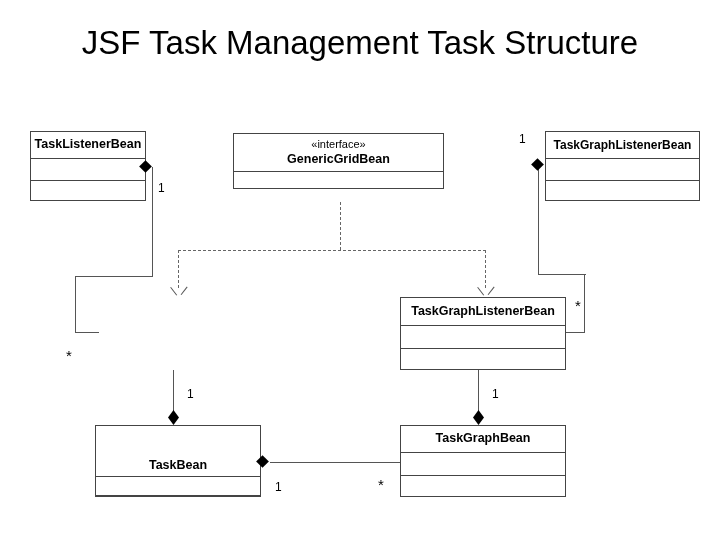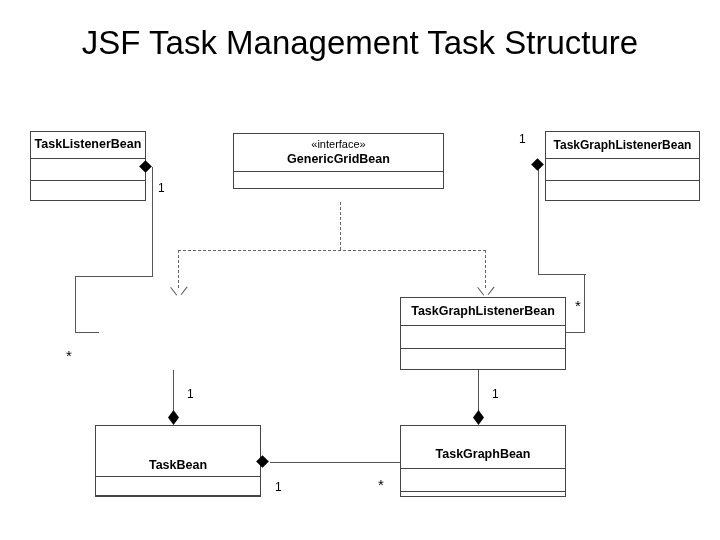--- a/index.html
+++ b/index.html
@@ -225,21 +225,21 @@
 
   <div class="uml-class" style="left:95px; top:425px; width:166px; height:72px;">
     <div class="uml-compartment uml-name-compartment" style="height:26px;margin-top:29px;">
       <span class="uml-classname">TaskBean</span>
     </div>
     <div class="uml-compartment" style="height:23px;"></div>
     <div class="uml-compartment" style="flex:1;"></div>
   </div>
 
   <div class="uml-class" style="left:400px; top:425px; width:166px; height:72px;">
-    <div class="uml-compartment uml-name-compartment" style="height:26px;margin-top:16px;">
+    <div class="uml-compartment uml-name-compartment" style="height:26px;">
       <span class="uml-classname">TaskGraphBean</span>
     </div>
     <div class="uml-compartment" style="height:23px;"></div>
     <div class="uml-compartment" style="flex:1;"></div>
   </div>
 
   <div class="diamond" style="left:141px; top:162px;"></div>
 
   <div class="diamond" style="left:533px; top:160px;"></div>
 

